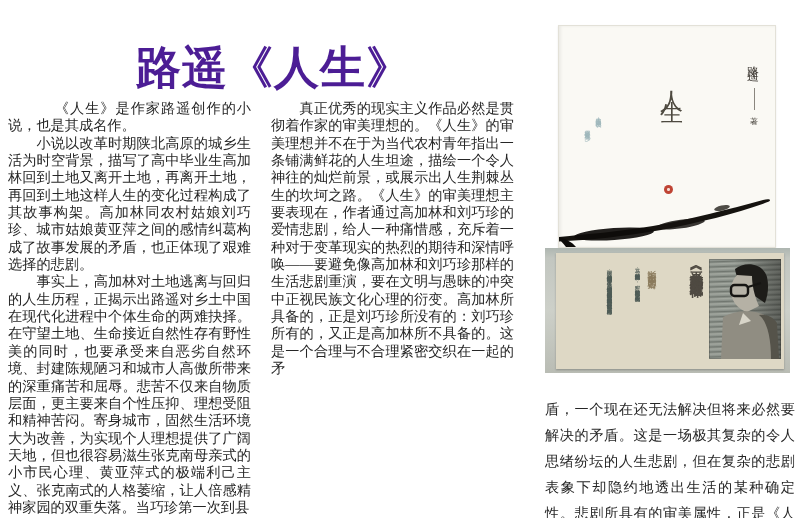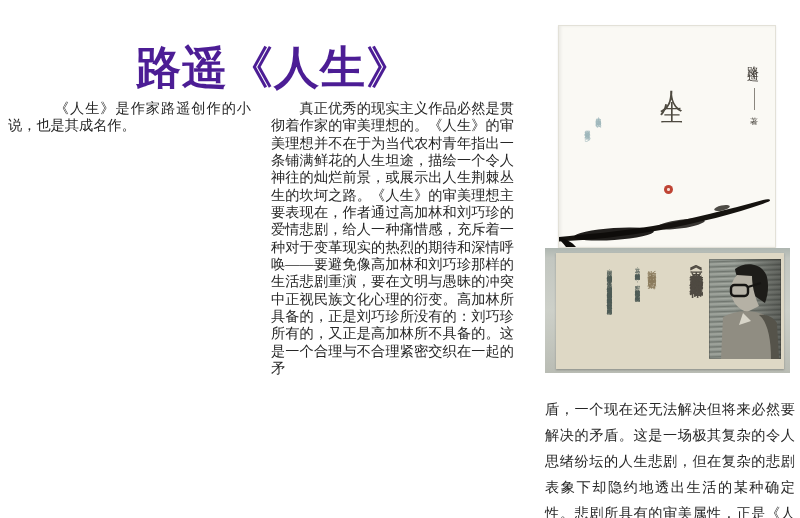--- a/index.html
+++ b/index.html
@@ -93,20 +93,22 @@
   #quote-ma{right:143px;top:11px;height:160px;}
   #quote-jia{right:171px;top:13px;height:178px;}
 </style>
 </head>
 <body>
 
 <h1 class="page-title">路遥《人生》</h1>
 
 <div class="col" id="col1">
   <p class="p-indent-lg">《人生》是作家路遥创作的小说，也是其成名作。</p>
+  <p class="p-indent">小说以改革时期陕北高原的城乡生活为时空背景，描写了高中毕业生高加林回到土地又离开土地，再离开土地，再回到土地这样人生的变化过程构成了其故事构架。高加林同农村姑娘刘巧珍、城市姑娘黄亚萍之间的感情纠葛构成了故事发展的矛盾，也正体现了艰难选择的悲剧。</p>
+  <p class="p-indent">事实上，高加林对土地逃离与回归的人生历程，正揭示出路遥对乡土中国在现代化进程中个体生命的两难抉择。在守望土地、生命接近自然性存有野性美的同时，也要承受来自恶劣自然环境、封建陈规陋习和城市人高傲所带来的深重痛苦和屈辱。悲苦不仅来自物质层面，更主要来自个性压抑、理想受阻和精神苦闷。寄身城市，固然生活环境大为改善，为实现个人理想提供了广阔天地，但也很容易滋生张克南母亲式的小市民心理、黄亚萍式的极端利己主义、张克南式的人格萎缩，让人倍感精神家园的双重失落。当巧珍第一次到县</p>
 </div>
 
 <div class="col" id="col2">
   <p class="p-indent">真正优秀的现实主义作品必然是贯彻着作家的审美理想的。《人生》的审美理想并不在于为当代农村青年指出一条铺满鲜花的人生坦途，描绘一个令人神往的灿烂前景，或展示出人生荆棘丛生的坎坷之路。《人生》的审美理想主要表现在，作者通过高加林和刘巧珍的爱情悲剧，给人一种痛惜感，充斥着一种对于变革现实的热烈的期待和深情呼唤——要避免像高加林和刘巧珍那样的生活悲剧重演，要在文明与愚昧的冲突中正视民族文化心理的衍变。高加林所具备的，正是刘巧珍所没有的：刘巧珍所有的，又正是高加林所不具备的。这是一个合理与不合理紧密交织在一起的矛</p>
 </div>
 
 <div id="col3">
   <p>盾，一个现在还无法解决但将来必然要解决的矛盾。这是一场极其复杂的令人思绪纷坛的人生悲剧，但在复杂的悲剧表象下却隐约地透出生活的某种确定性。悲剧所具有的审美属性，正是《人生》具有持久艺术魅力的原因之一。</p>
 </div>
 

